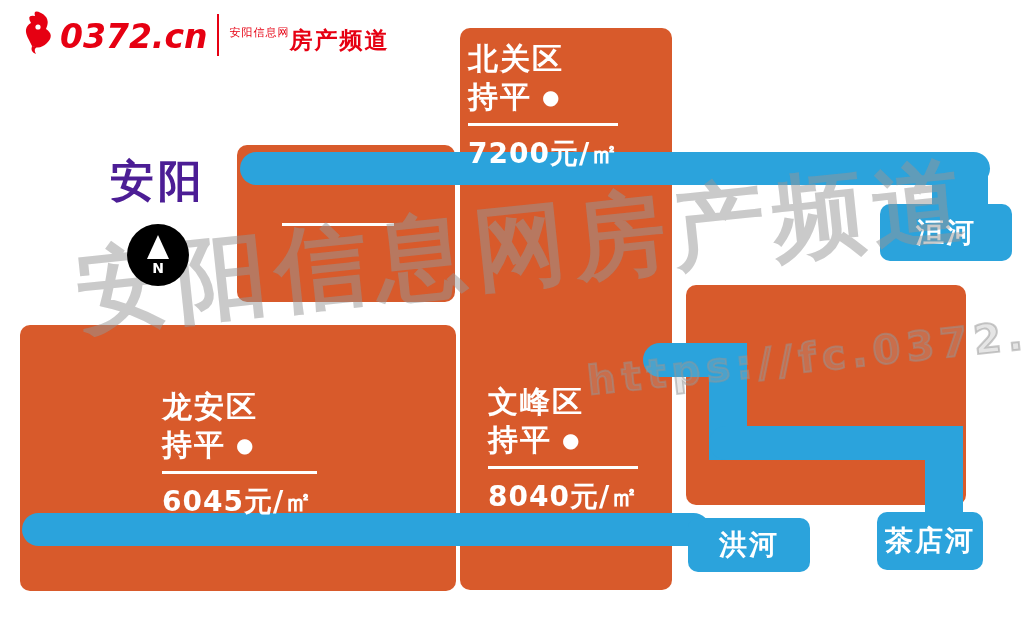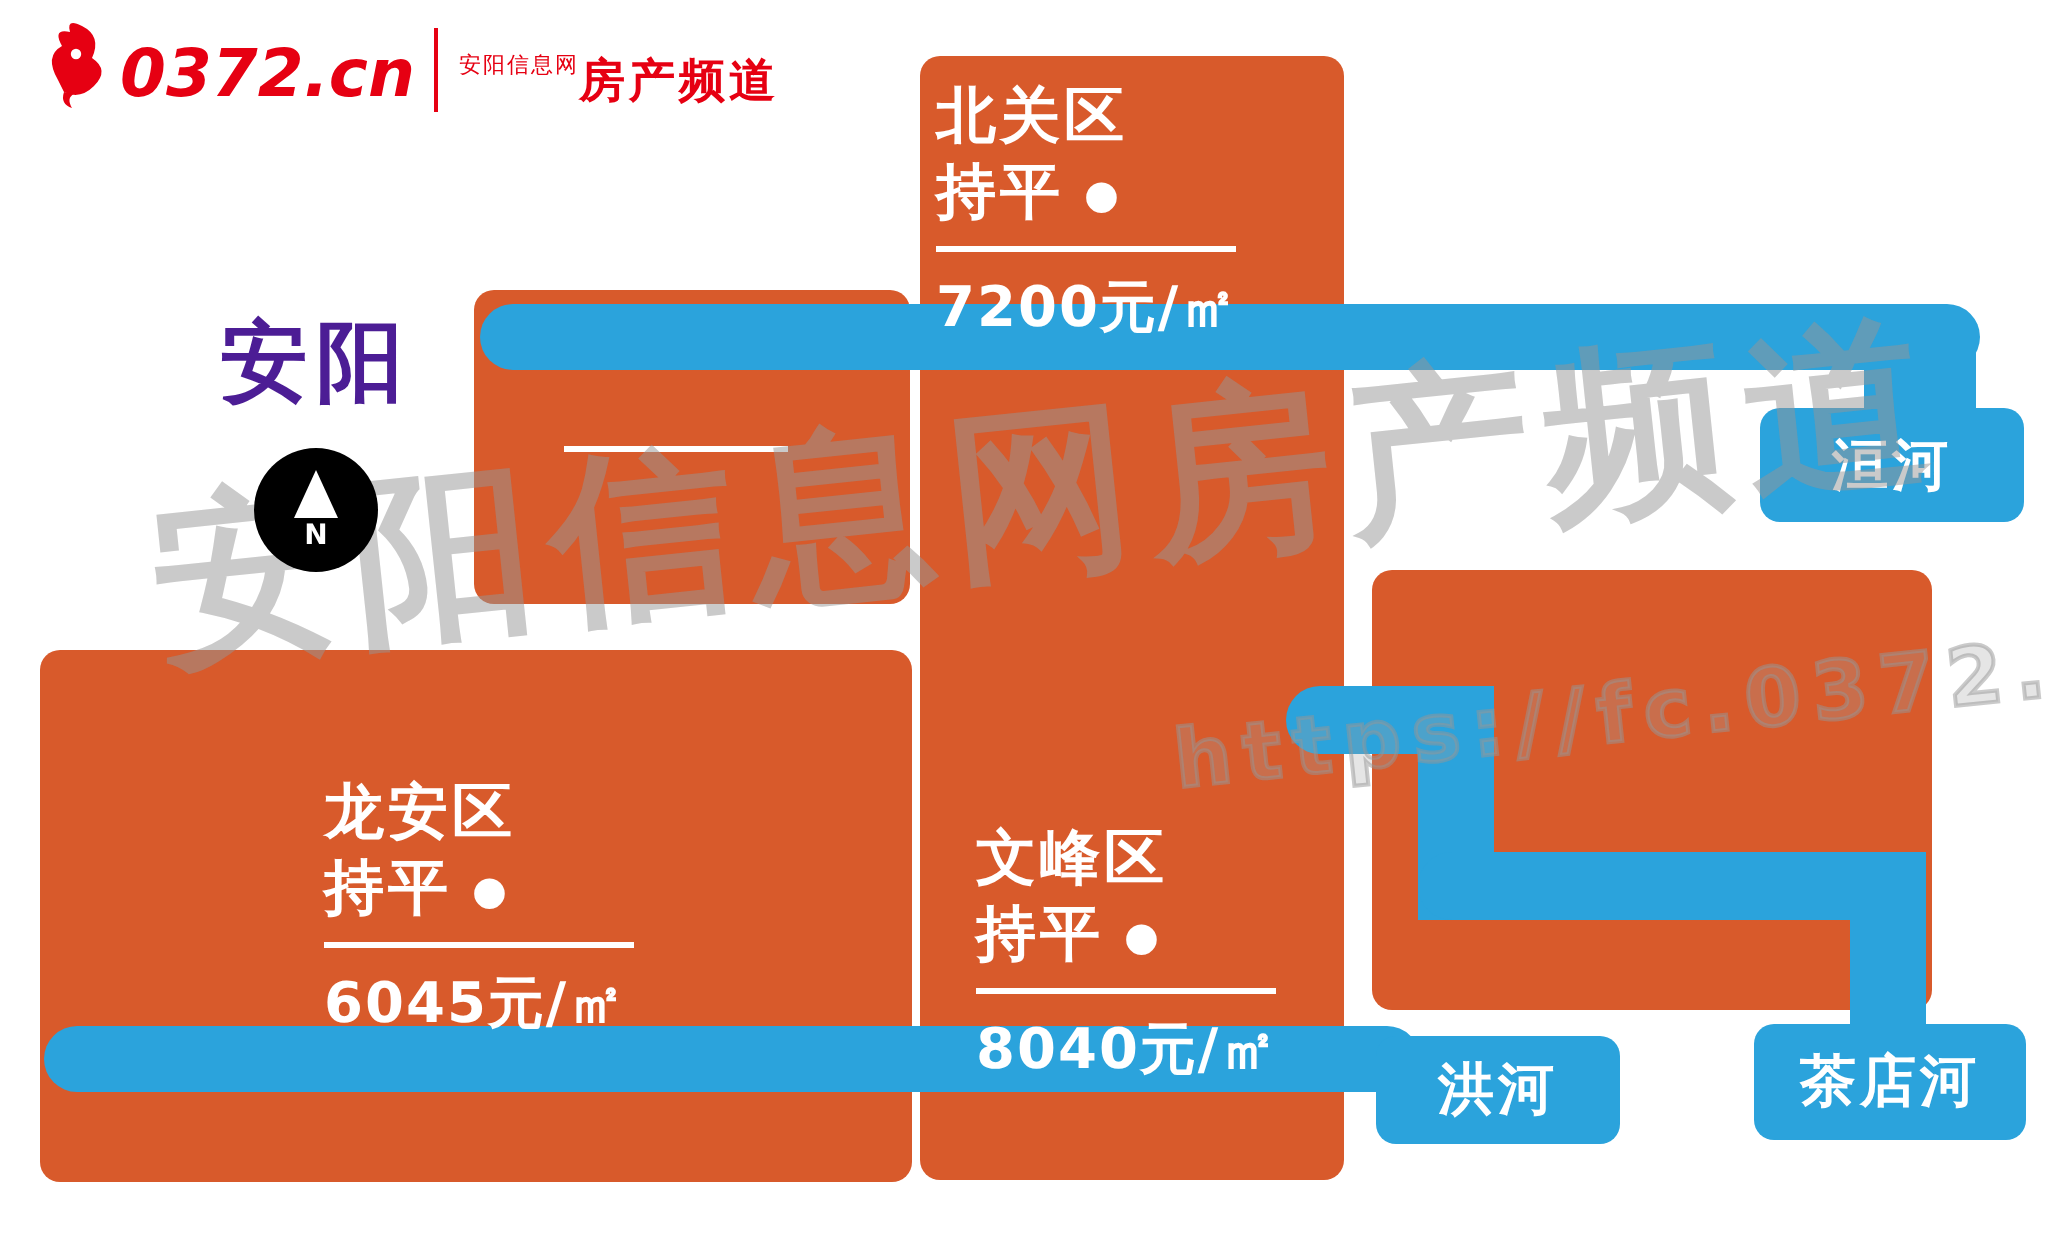--- a/index.html
+++ b/index.html
@@ -26,36 +26,36 @@
     color:#fff; font-weight:bold; font-size:28px; letter-spacing:2px;
     display:flex; align-items:center; justify-content:center; border-radius:10px;
   }
   .r-huan-band    { left:240px; top:152px; width:750px; height:33px; border-radius:17px; }
   .r-huan-conn    { left:932px; top:168px; width:56px;  height:50px; }
   .r-huan-label   { left:880px; top:204px; width:132px; height:57px;text-align:center; }
   .r-mid-stub     { left:643px; top:343px; width:104px; height:34px; border-radius:17px; }
   .r-mid-vert     { left:709px; top:343px; width:38px;  height:117px; }
   .r-mid-horz     { left:709px; top:426px; width:254px; height:34px; border-radius:17px; }
   .r-right-vert   { left:925px; top:426px; width:38px;  height:120px; }
-  .r-chadian-label{ left:877px; top:512px; width:136px; height:58px; }
+  .r-chadian-label{ left:877px; top:512px; width:106px; height:58px; }
   .r-hong-band    { left:22px;  top:513px; width:688px; height:33px; border-radius:17px; }
   .r-hong-label   { left:688px; top:518px; width:122px; height:54px; }
 
   
   .dtext { position:absolute; z-index:4; color:#fff; font-weight:bold; }
   .dtext .dname { font-size:30px; line-height:38px; letter-spacing:2px; }
   .dtext .trend { font-size:30px; line-height:38px; letter-spacing:2px; display:flex; align-items:flex-start; gap:10px; }
   .dtext .dot   { font-size:20px; line-height:38px; }
   .dtext .tri   { font-size:26px; line-height:38px; color:var(--rise); }
   .dtext .rule  { height:3px; background:#fff; margin:7px 0 9px 0; }
   .dtext .price { font-size:28px; letter-spacing:1px; }
   .t-beiguan { left:468px; top:40px; }
   .t-yindu   { left:282px; top:216px; }
   .t-longan  { left:162px; top:388px; }
-  .t-wenfeng { left:488px; top:383px;margin-top:28px; }
+  .t-wenfeng { left:488px; top:383px; }
   .t-shifan  { left:782px; top:298px; }
   .t-beiguan .rule { width:150px; }
   .t-yindu   .rule { width:112px; }
   .t-longan  .rule { width:155px; }
   .t-wenfeng .rule { width:150px; }
   .t-shifan  .rule { width:150px; }
 
   
   .logo { position:absolute; left:20px; top:8px; display:flex; align-items:flex-end; z-index:7; }
   .logo-site { font-size:33px; font-weight:bold; font-style:italic; color:var(--red); margin-left:2px; }

